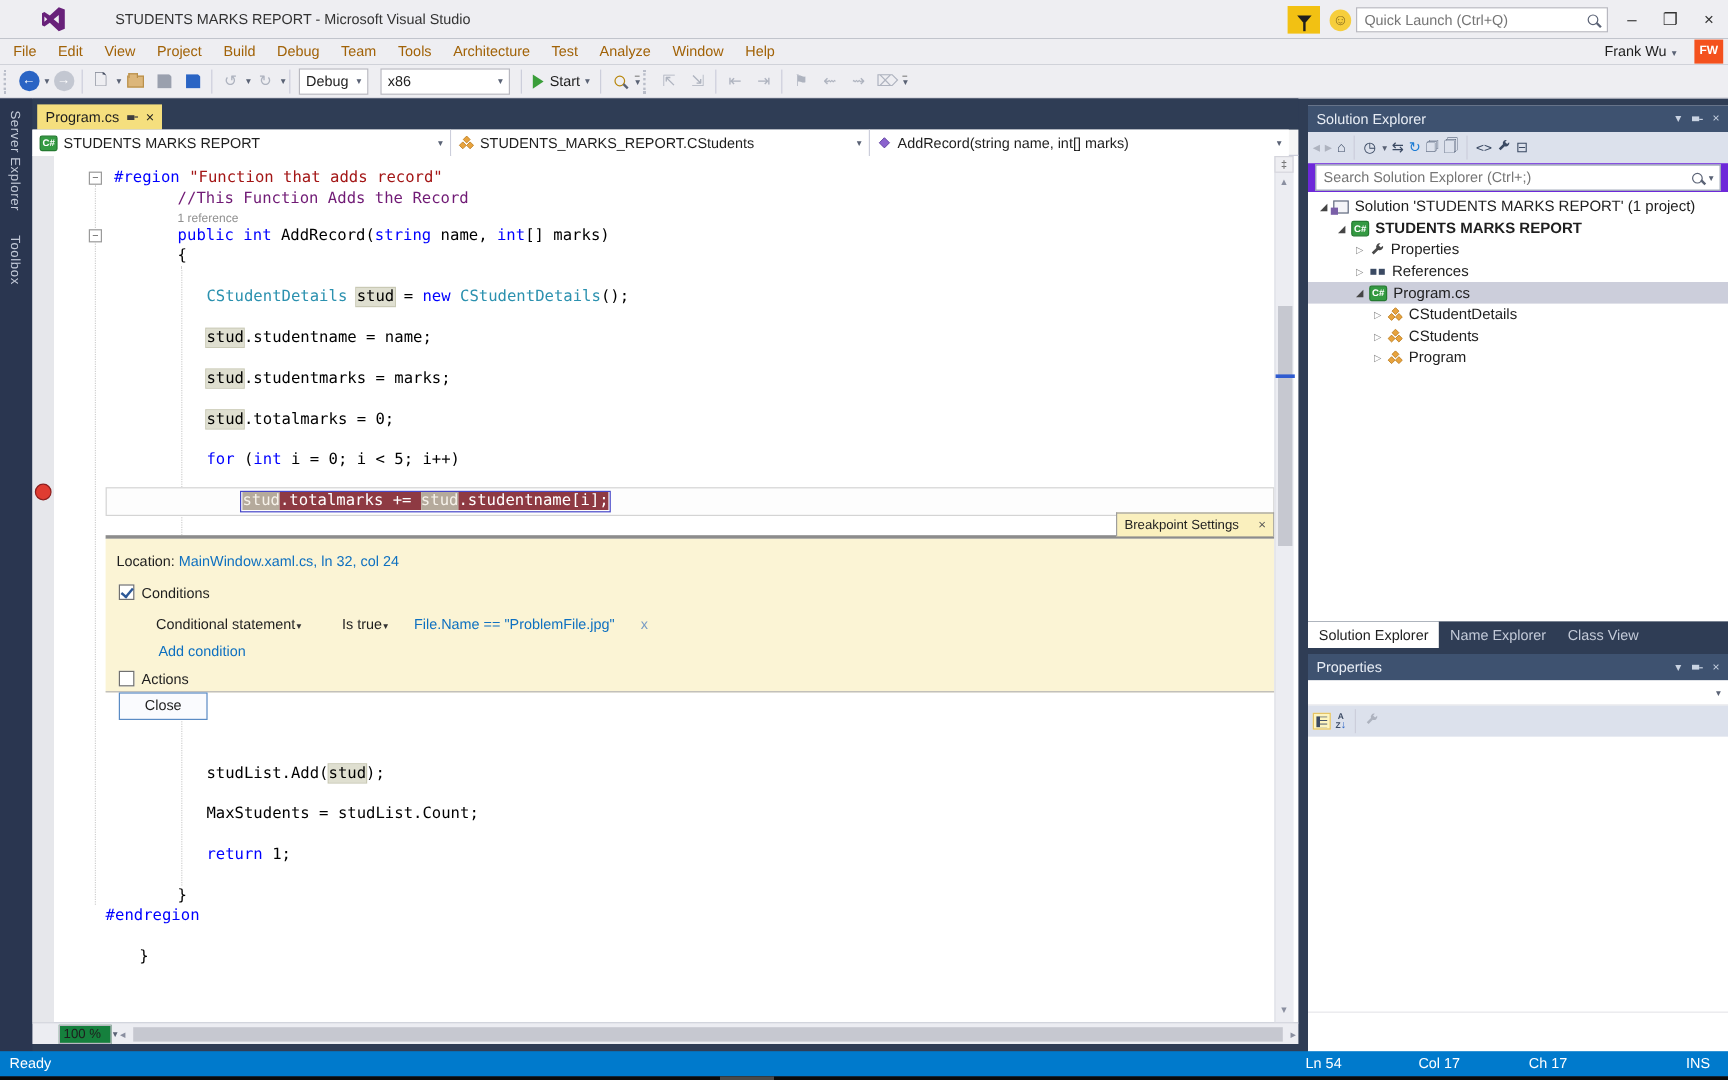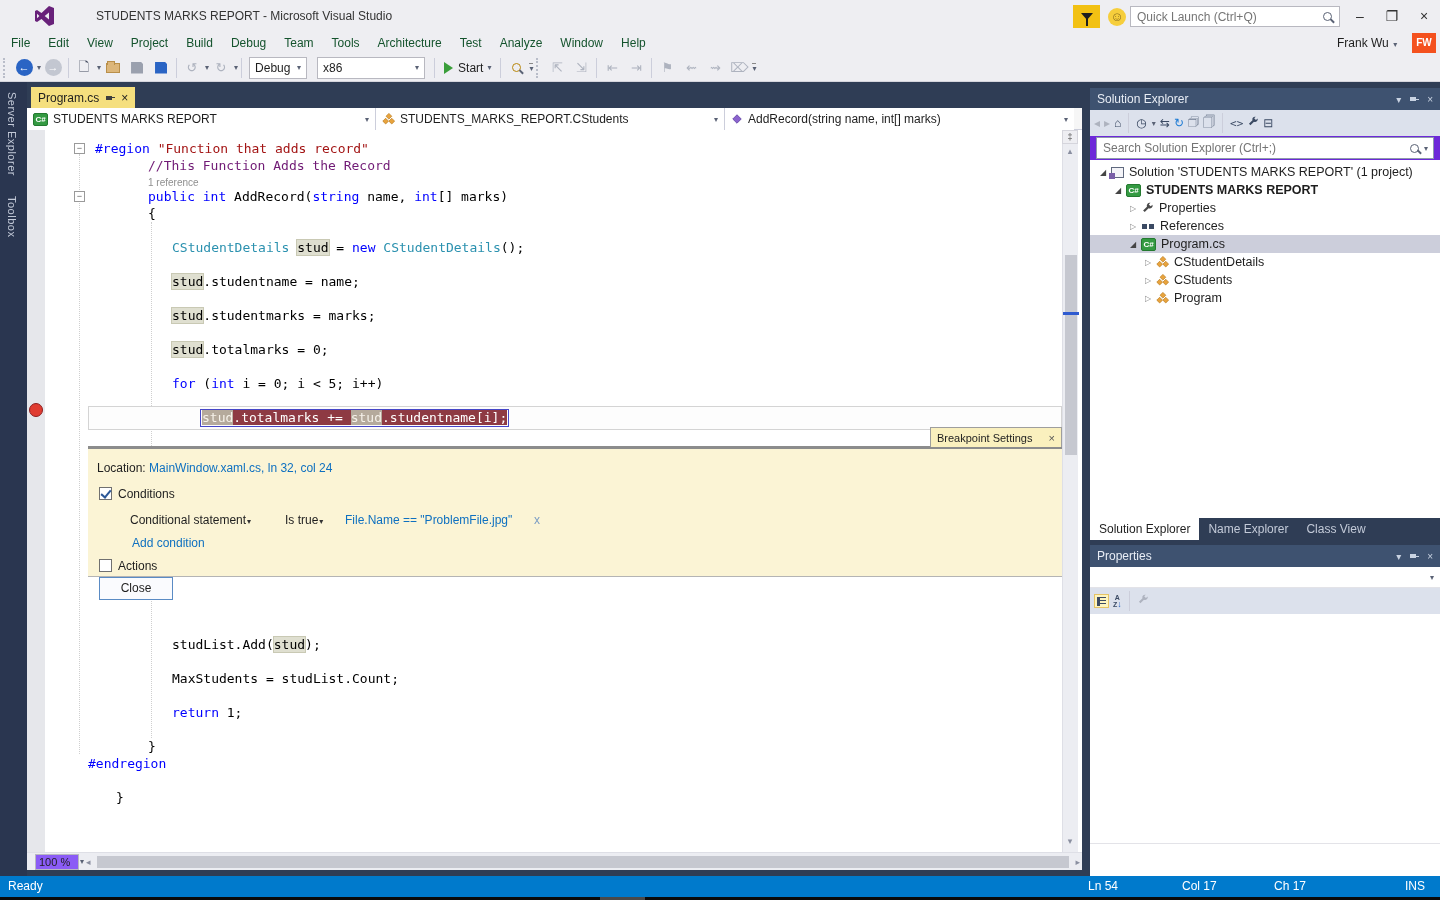--- a/index.html
+++ b/index.html
@@ -4,21 +4,21 @@
 <style>
   * { margin:0; padding:0; box-sizing:border-box; }
   html,body { width:1440px; height:900px; font-family:"Liberation Sans",sans-serif; }
   .app { position:relative; width:1440px; height:900px; background:#2F3D55; overflow:hidden; font-size:12px; color:#1E1E1E; }
   .abs { position:absolute; }
 
   
   .titlebar { left:0; top:0; width:1440px; height:32px; background:#EEEEF2; }
   .menubar  { left:0; top:32px; width:1440px; height:22px; background:#EEEEF2; display:flex; align-items:center; }
   .toolbar  { left:0; top:54px; width:1440px; height:28px; background:#EEEEF2; border-bottom:1px solid #D5D5DC; display:flex; align-items:center; }
-  .menu-item { padding:3px 9px; color:#14532d; cursor:default; }
+  .menu-item { padding:3px 9px; color:#a16207; cursor:default; }
   .vs-logo { left:30px; top:4px; width:28px; height:24px; }
   .title-text { left:96px; top:9px; color:#333; font-size:12px; }
   .ql-box { left:1130px; top:6px; width:210px; height:21px; background:#fff; border:1px solid #B8B8C0; display:flex; align-items:center; }
   .ql-box input { border:0; outline:none; flex:1; font-size:12px; color:#777; padding:0 6px; font-family:"Liberation Sans",sans-serif; background:transparent; }
   .win-btn { top:6px; width:28px; height:20px; text-align:center; line-height:20px; color:#333; font-size:14px; }
   .feedback-filter { left:1073px; top:5px; width:27px; height:23px; background:#F2C113; display:flex; align-items:center; justify-content:center; }
   .funnel { width:0; height:0; border-left:6px solid transparent; border-right:6px solid transparent; border-top:7px solid #1E1E1E; position:relative; }
   .funnel::after { content:''; position:absolute; left:-1px; top:-1px; width:2px; height:7px; background:#1E1E1E; }
   .smiley { left:1108px; top:8px; width:18px; height:18px; border-radius:50%; background:#F6CE3C; color:#8a6d1d; font-size:13px; line-height:18px; text-align:center; }
   .user-area { left:1337px; top:36px; font-size:12px; color:#1E1E1E; }
@@ -74,21 +74,21 @@
   .peek-dd .dd { color:#333; }
   .close-btn { position:absolute; left:11px; top:128px; width:74px; height:23px; background:#FAFBFE; border:1px solid #5A8BC4; text-align:center; line-height:21px; font-size:12px; }
 
   
   .vscroll { position:absolute; left:1035px; top:0; width:16px; height:722px; background:#ECEDF2; border-left:1px solid #DEDFE6; }
   .vthumb { position:absolute; left:2px; top:125px; width:12px; height:200px; background:#C6C8D0; }
   .vmark { position:absolute; left:0; top:182px; width:16px; height:3px; background:#2F5BD0; }
   .splitbox { position:absolute; left:1035px; top:0; width:16px; height:14px; background:#EEEEF2; border:1px solid #D5D5DC; color:#555; font-size:9px; text-align:center; line-height:12px; }
   .sarrow { position:absolute; left:1035px; width:16px; height:12px; color:#8A8FA0; font-size:9px; text-align:center; }
   .hscroll { left:27px; top:852px; width:1055px; height:18px; background:#ECEDF2; border-top:1px solid #DEDFE6; display:flex; align-items:center; }
-  .zoom-box { width:44px; height:16px; background:#8b5cf6; border:1px solid #B8B8C0; font-size:11px; padding:0 3px; margin-left:8px; line-height:14px; }
+  .zoom-box { width:44px; height:16px; background:#15803d; border:1px solid #B8B8C0; font-size:11px; padding:0 3px; margin-left:22px; line-height:14px; }
   .hthumb { height:12px; background:#C6C8D0; flex:1; margin:0 4px; }
   .harrow { color:#8A8FA0; font-size:9px; padding:0 2px; }
 
   
   .panel { background:#fff; }
   .ptitle { height:22px; background:#3E5270; color:#E8EDF5; display:flex; align-items:center; padding:0 7px; font-size:12px; }
   .ptitle .sp { flex:1; }
   .ptitle .ic-s { margin-left:8px; font-size:10px; color:#C9D3E2; }
   .ptoolbar { height:26px; background:#DCE1EC; display:flex; align-items:center; padding:0 4px; gap:4px; color:#3B4A63; font-size:12px; }
   .searchrow { height:24px; background:#6d28d9; padding:1px 6px; }

